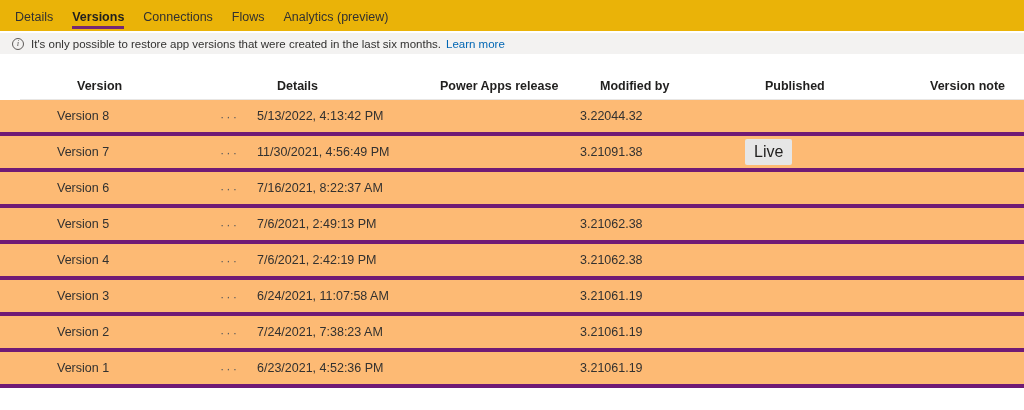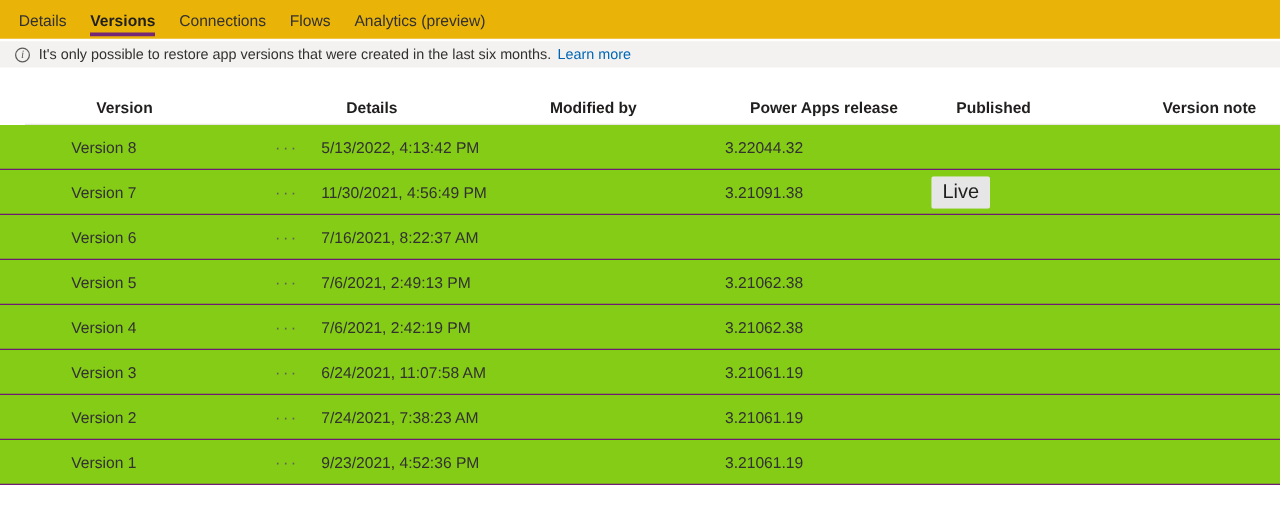--- a/index.html
+++ b/index.html
@@ -78,22 +78,22 @@
   .table-header {
     margin-top: 18px;
     height: 28px;
     font-weight: bold;
     color: #201f1e;
     border-bottom: 1px solid #e8e6e4;
     margin-left: 20px;
   }
   .vrow {
     height: 36px;
-    border-bottom: 1px solid #701a75;
-    background: #84cc16;
+    border-bottom: 4px solid #701a75;
+    background: #fdba74;
     color: #323130;
   }
   .cell { overflow: hidden; white-space: nowrap; }
   .more-btn {
     background: none;
     border: none;
     color: #605e5c;
     font-size: 13px;
     letter-spacing: 2px;
     cursor: pointer;
@@ -140,22 +140,22 @@
   <span class="info-icon">i</span>
   <span>It's only possible to restore app versions that were created in the last six months.</span>
   <a class="banner-link" href="#">Learn more</a>
 </div>
 
 <div>
   <div class="grid-row table-header">
     <div class="cell">Version</div>
     <div class="cell"></div>
     <div class="cell">Details</div>
+    <div class="cell">Power Apps release</div>
     <div class="cell">Modified by</div>
-    <div class="cell">Power Apps release</div>
     <div class="cell">Published</div>
     <div class="cell">Version note</div>
   </div>
   <div id="rows">
   <div class="grid-row vrow">
     <div class="cell row-version">Version 8</div>
     <div class="cell">
       <button class="more-btn">···</button>
     </div>
     <div class="cell row-modified">5/13/2022, 4:13:42 PM</div>
@@ -248,21 +248,21 @@
       
     </div>
     <div class="cell row-note"></div>
   </div>
 
   <div class="grid-row vrow">
     <div class="cell row-version">Version 1</div>
     <div class="cell">
       <button class="more-btn">···</button>
     </div>
-    <div class="cell row-modified">9/23/2021, 4:52:36 PM</div>
+    <div class="cell row-modified">6/23/2021, 4:52:36 PM</div>
     <div class="cell row-modified-by"></div>
     <div class="cell row-release">3.21061.19</div>
     <div class="cell row-published">
       
     </div>
     <div class="cell row-note"></div>
   </div>
 </div>
 </div>
 

